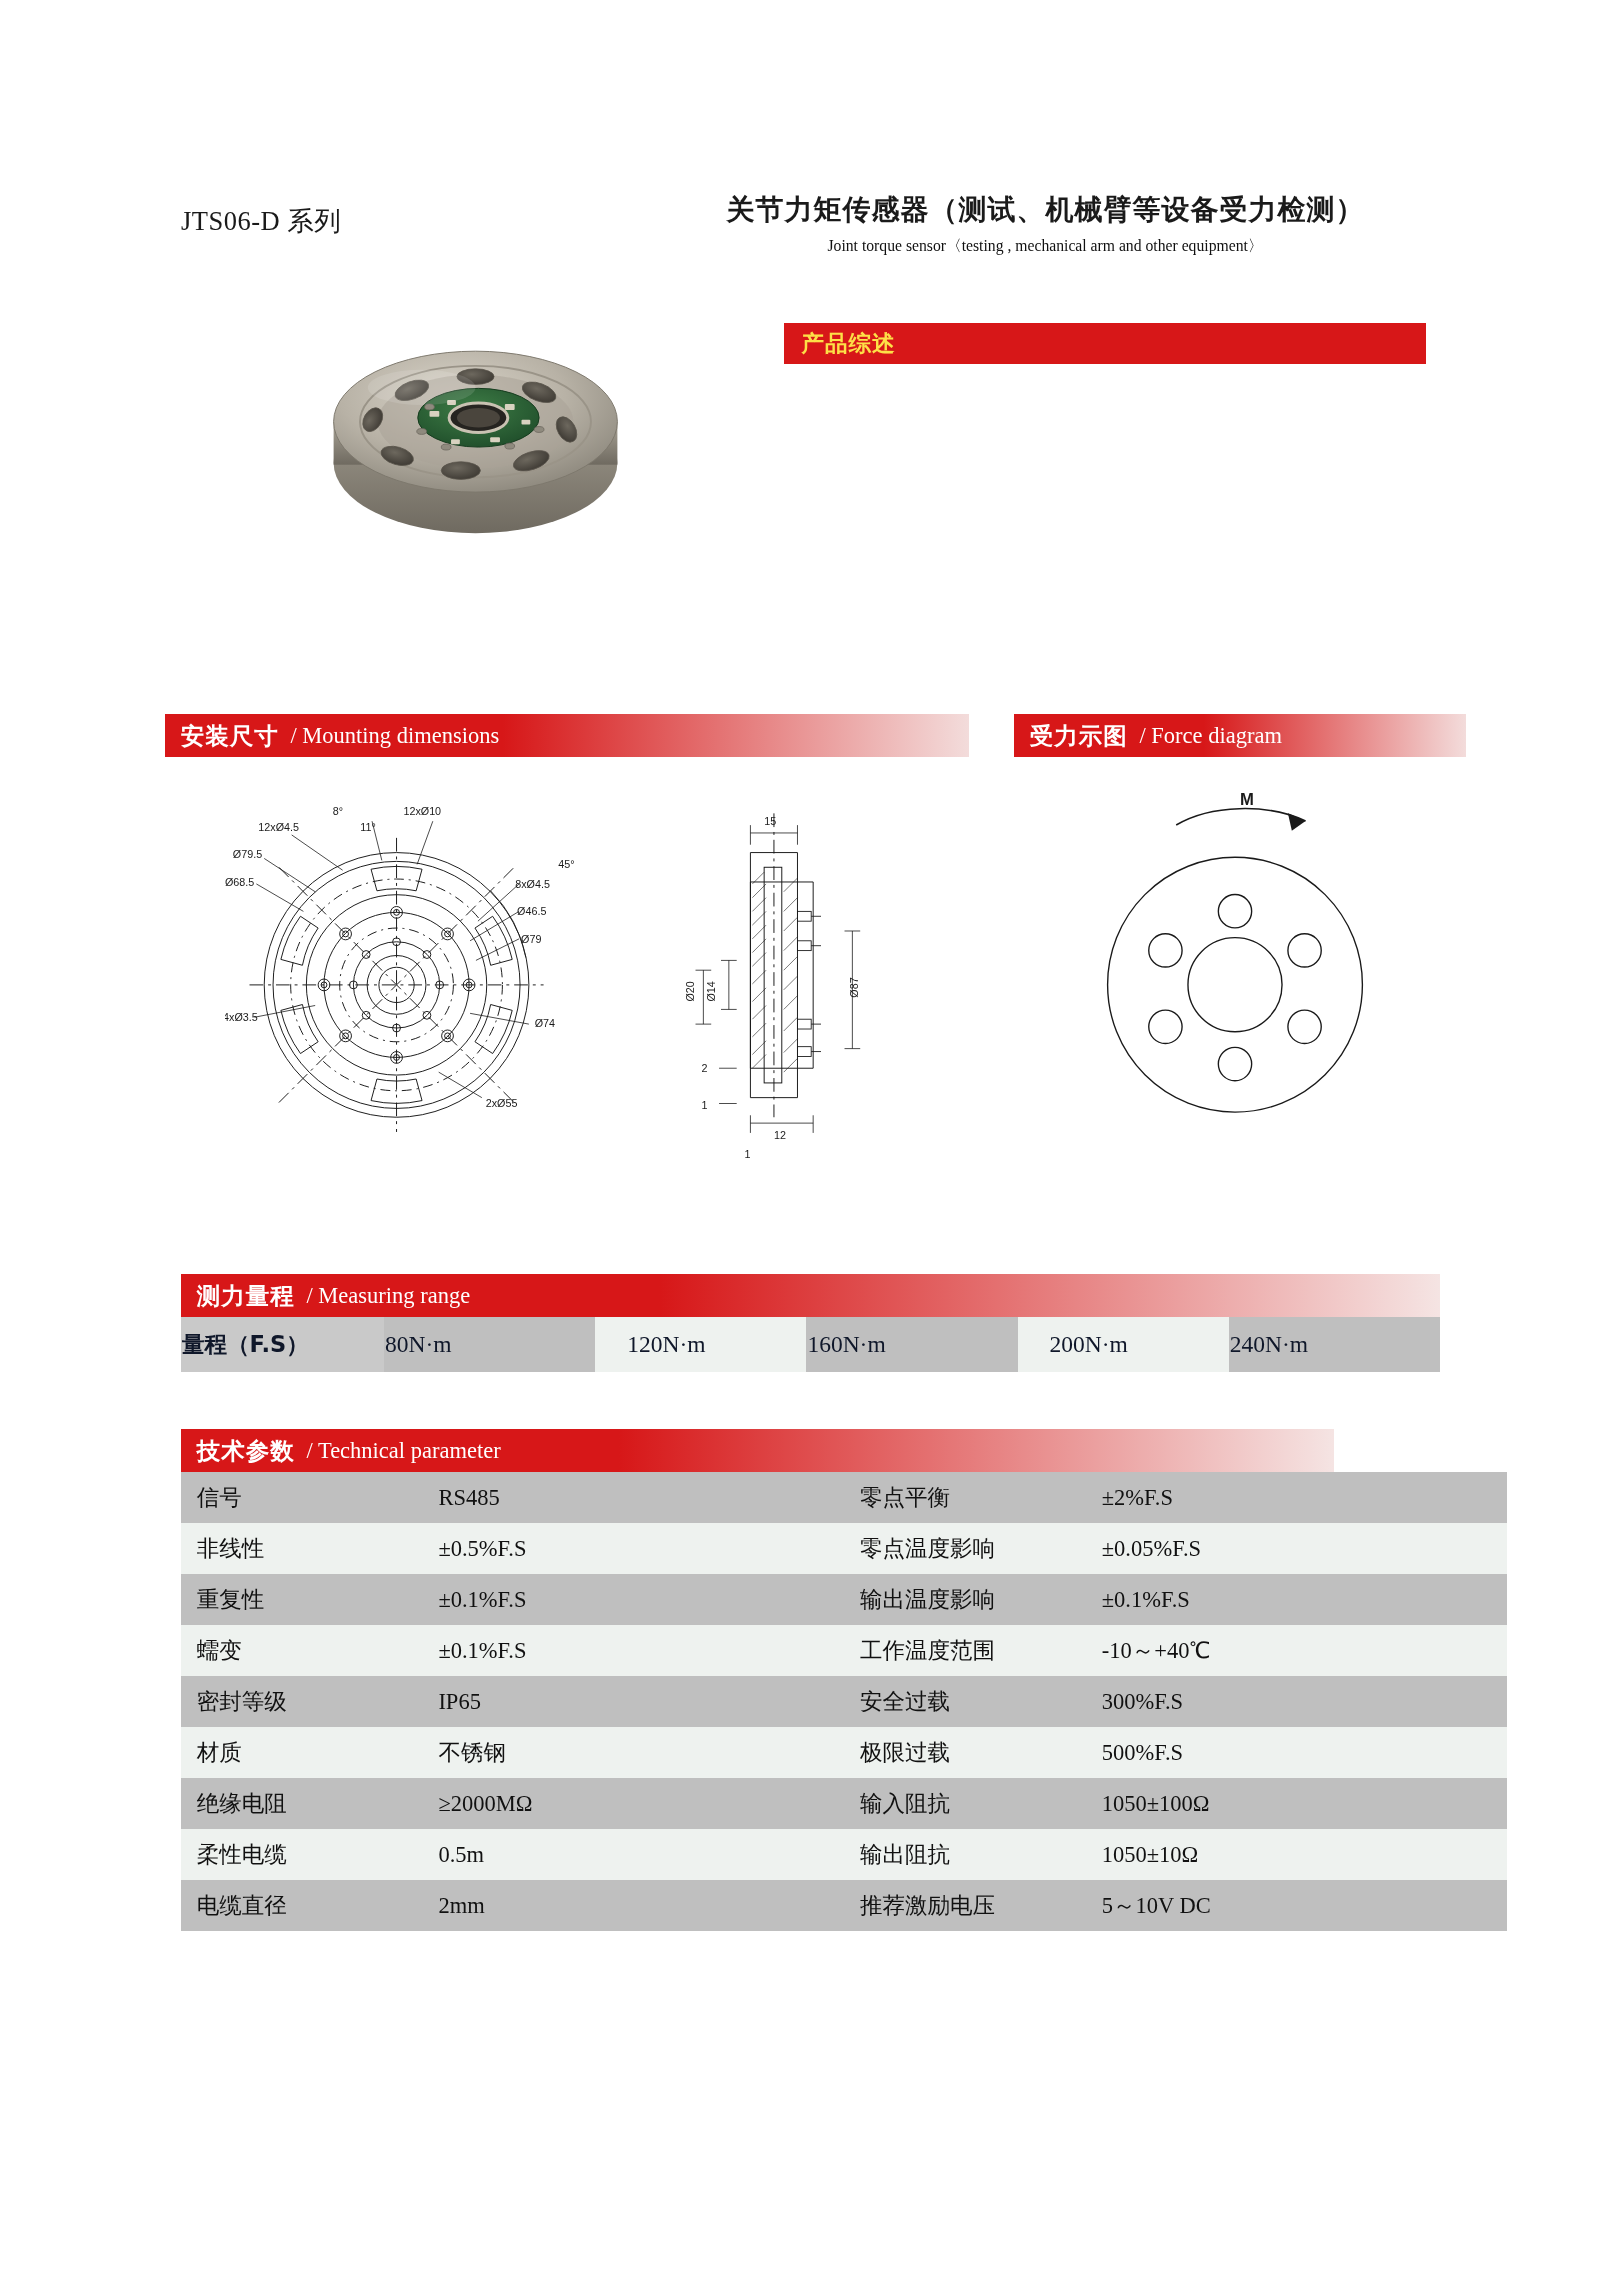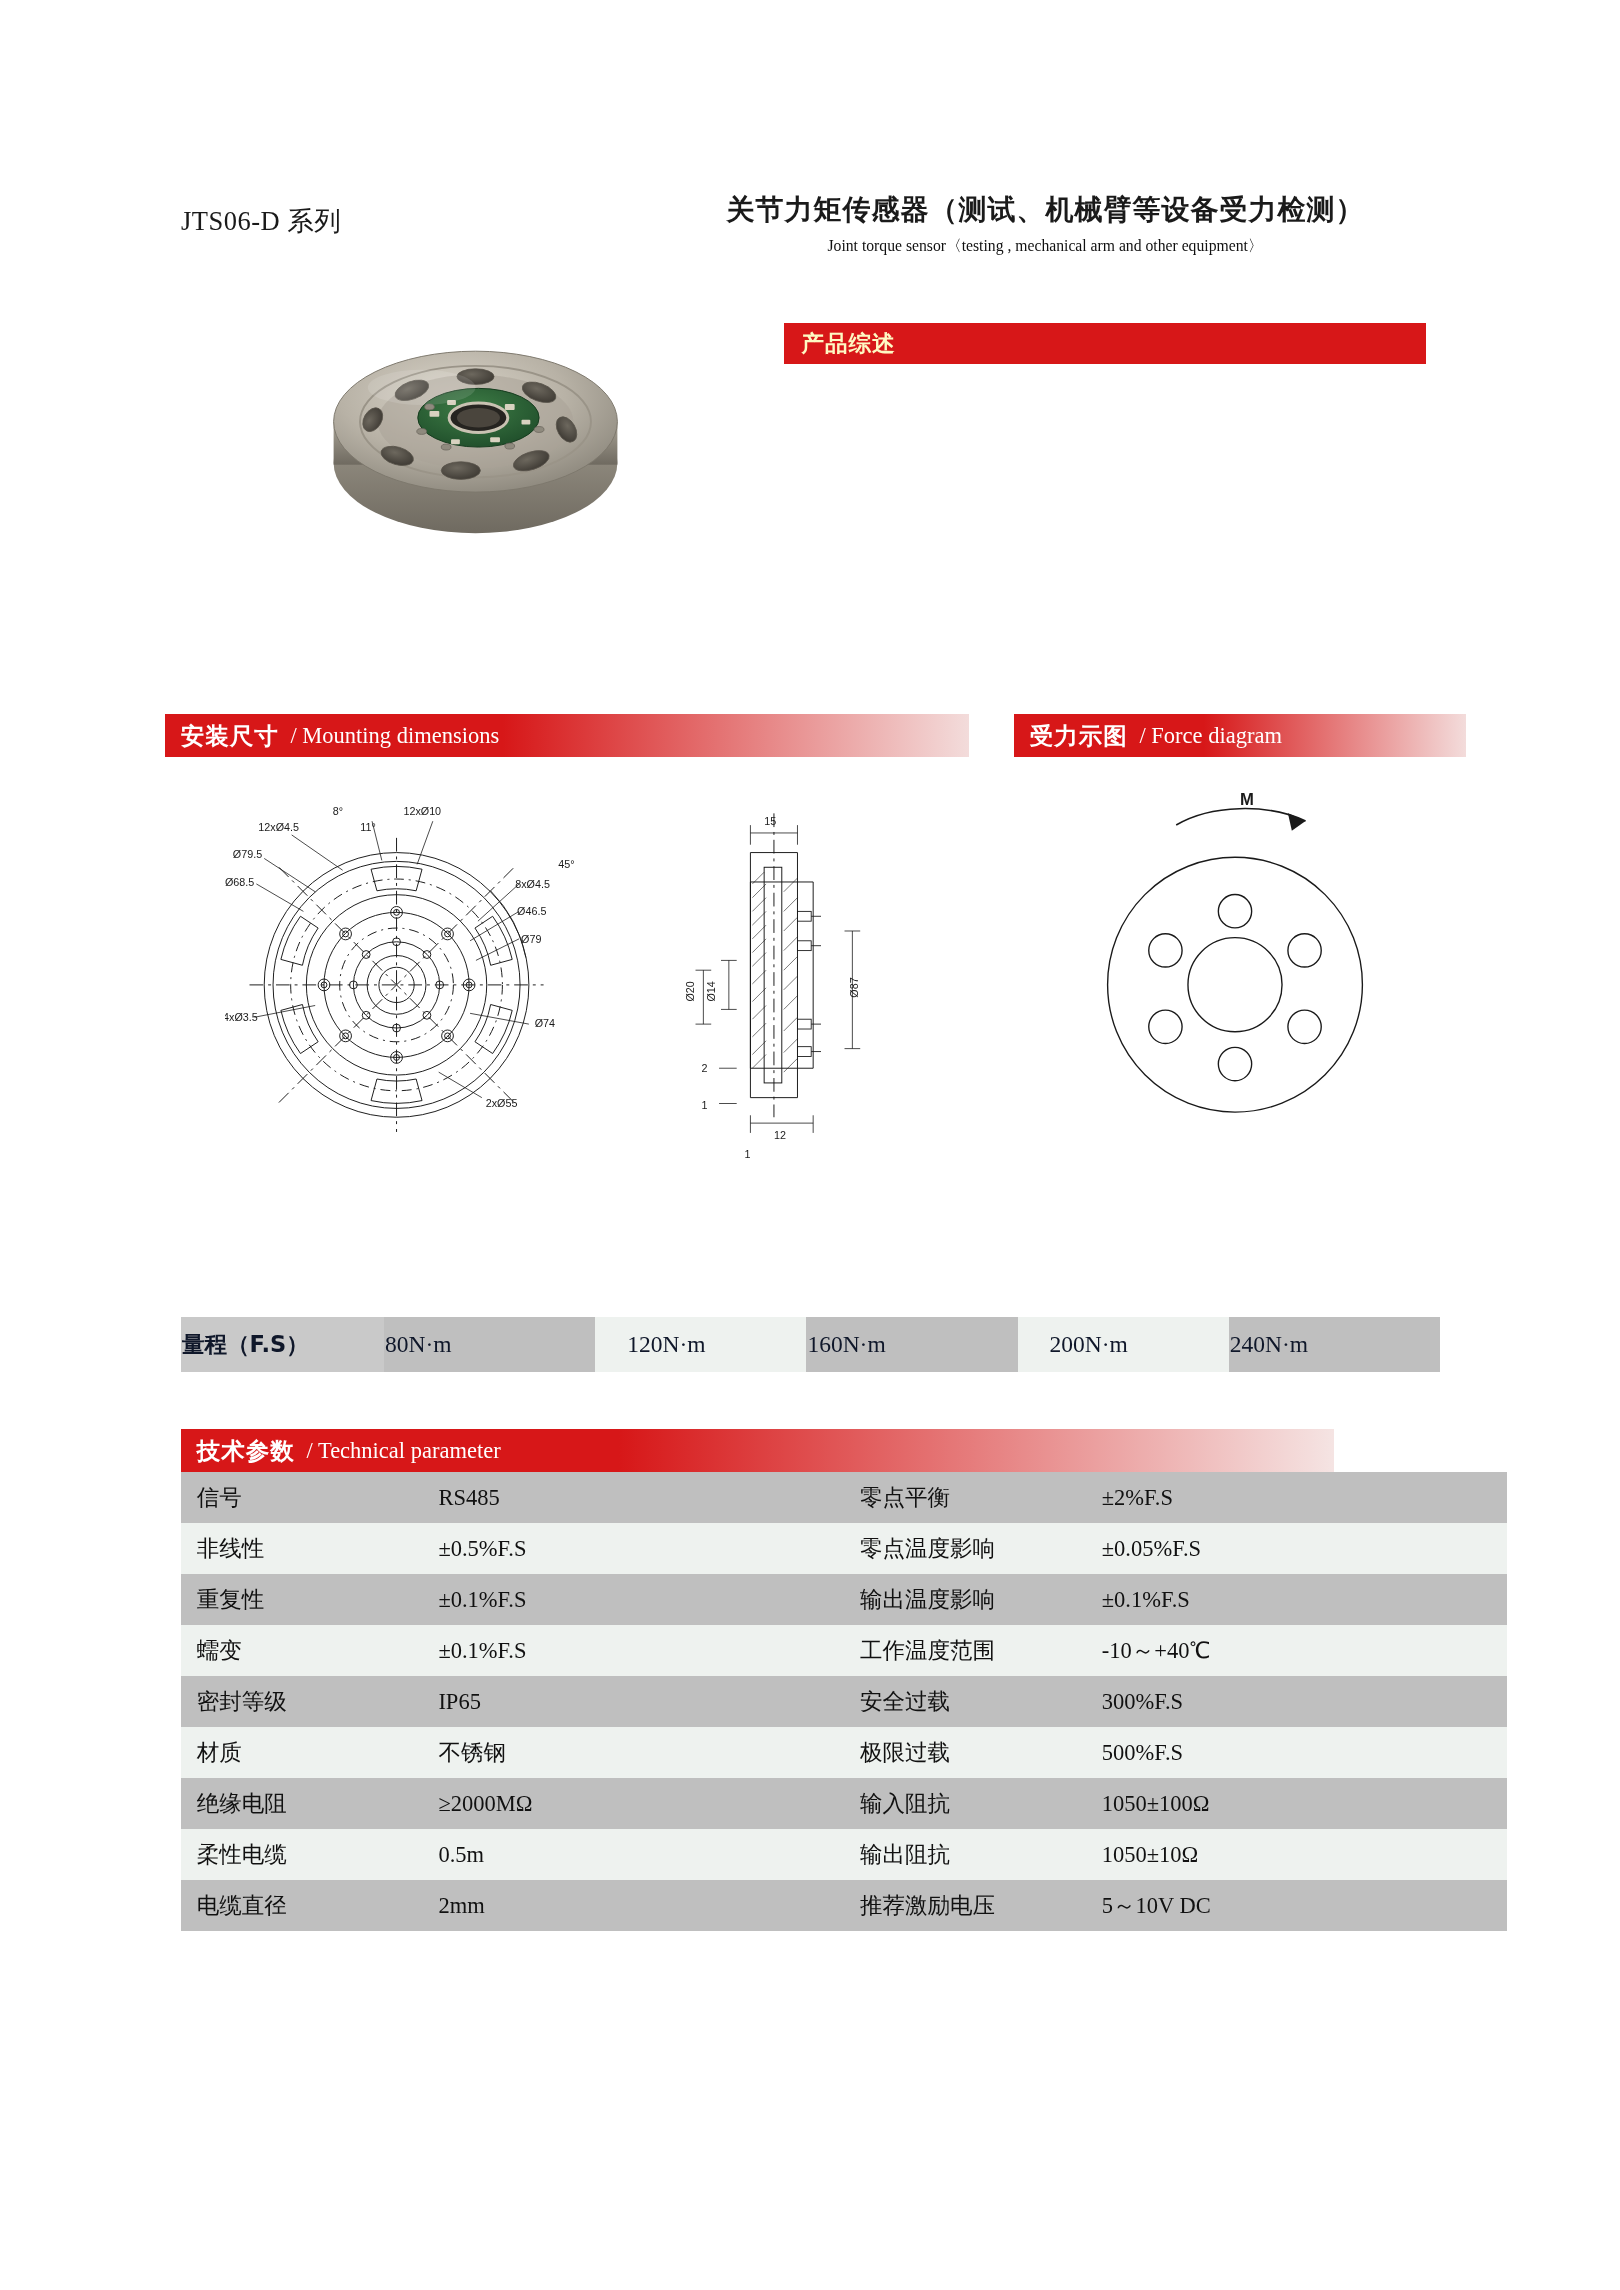--- a/index.html
+++ b/index.html
@@ -72,21 +72,21 @@
 
   
   .overview {
     position: absolute;
     left: 784px;
     top: 323px;
     width: 642px;
   }
   .redbar {
     background: #d71718;
-    color: #fef9c3;
+    color: #fde047;
     height: 41px;
     line-height: 41px;
     padding-left: 17.6px;
     font-size: 22.5px;
     font-weight: bold;
     font-family: "DejaVu Sans", sans-serif;
     letter-spacing: 1px;
     box-sizing: border-box;
   }
   .bullet-list {
@@ -471,20 +471,24 @@
       </g>
 
       <g stroke="#1a1a1a" fill="none" stroke-width="1.6">
         <path d="M 140 52 A 95 52 0 0 1 272 48"></path>
       </g>
       <polygon points="272,48 254,40 258,58" fill="#1a1a1a"></polygon>
       <text x="205" y="32" font-family="Liberation Sans, sans-serif" font-size="17" font-weight="bold" fill="#1a1a1a">M</text>
     </svg>
   </div>
 
+  <div class="sec-head flat" id="sec-range">
+    <span class="cn">测力量程</span>
+    <span class="en">/ Measuring range</span>
+  </div>
 
   <table class="range-table">
     <tbody>
         <tr>
       <td class="label">量程（F.S）</td>
       <td class="v-a val">80N·m</td>
       <td class="v-b val">120N·m</td>
       <td class="v-a val">160N·m</td>
       <td class="v-b val">200N·m</td>
       <td class="v-a val">240N·m</td>

